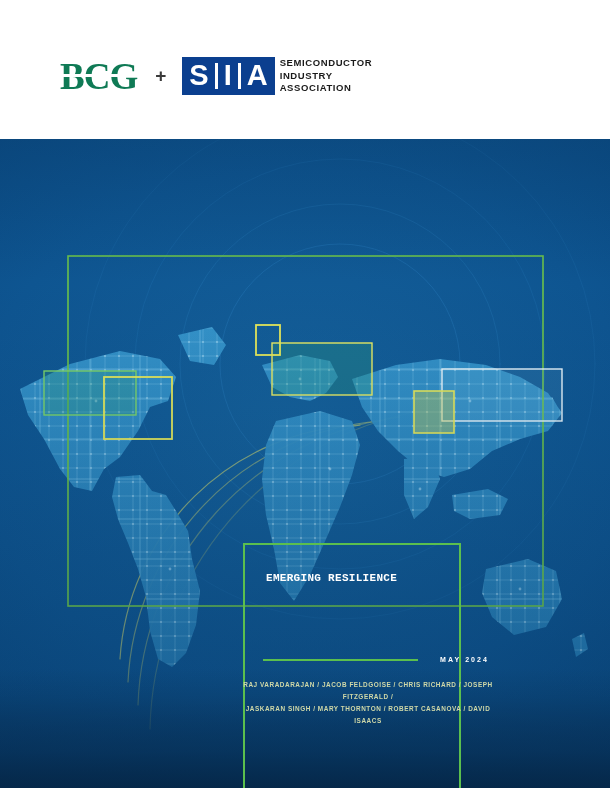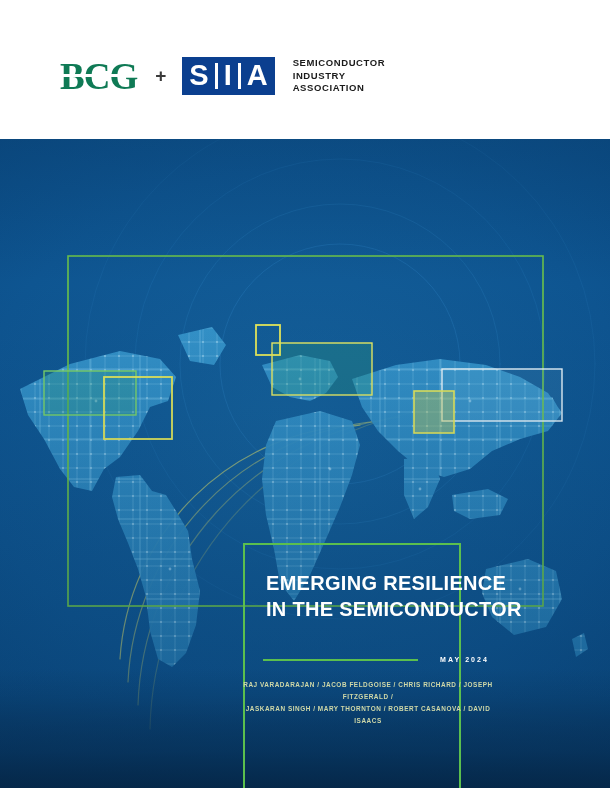--- a/index.html
+++ b/index.html
@@ -81,21 +81,21 @@
     line-height: 1;
     letter-spacing: 0px;
   }
   .sia-mark .bar {
     width: 3px;
     height: 26px;
     background: #ffffff;
     margin: 0 6px;
   }
   .sia-words {
-    margin-left: 18px;
+    margin-left: 5px;
     color: #1a1a1a;
     font-size: 9.5px;
     font-weight: bold;
     letter-spacing: 0.6px;
     line-height: 1.32;
     text-transform: uppercase;
   }
 
   
   .hero {
@@ -148,23 +148,23 @@
     width: 155px;
     height: 2px;
     background: #5bbf4e;
   }
   .title-text {
     position: absolute;
     left: 266px;
     top: 432px;
     width: 200px;
     color: #ffffff;
-    font-family: Liberation Sans, sans-serif;
-    font-weight: bold;
-    font-size: 20px;
+    font-family: Liberation Mono, monospace;
+    font-weight: bold;
+    font-size: 11px;
     line-height: 1.28;
     letter-spacing: 0.3px;
     text-transform: uppercase;
   }
   .title-text .ln { display: block; white-space: nowrap; }
   .date {
     position: absolute;
     left: 440px;
     top: 517px;
     color: #ffffff;
@@ -309,21 +309,20 @@
     </svg>
 
     <div class="hero-shade"></div>
     <div class="hero-bottom-fade"></div>
 
     <div class="title-frame"></div>
     <div class="title-inner-rule"></div>
 
     <div class="title-text">
       <span class="ln">EMERGING RESILIENCE</span>
-      <span class="ln">IN THE SEMICONDUCTOR</span>
     </div>
 
     <div class="date">MAY 2024</div>
 
     <div class="authors">
       <span class="ln">RAJ VARADARAJAN / JACOB FELDGOISE / CHRIS RICHARD / JOSEPH FITZGERALD /</span>
       <span class="ln">JASKARAN SINGH / MARY THORNTON / ROBERT CASANOVA / DAVID ISAACS</span>
     </div>
 
   </div>

